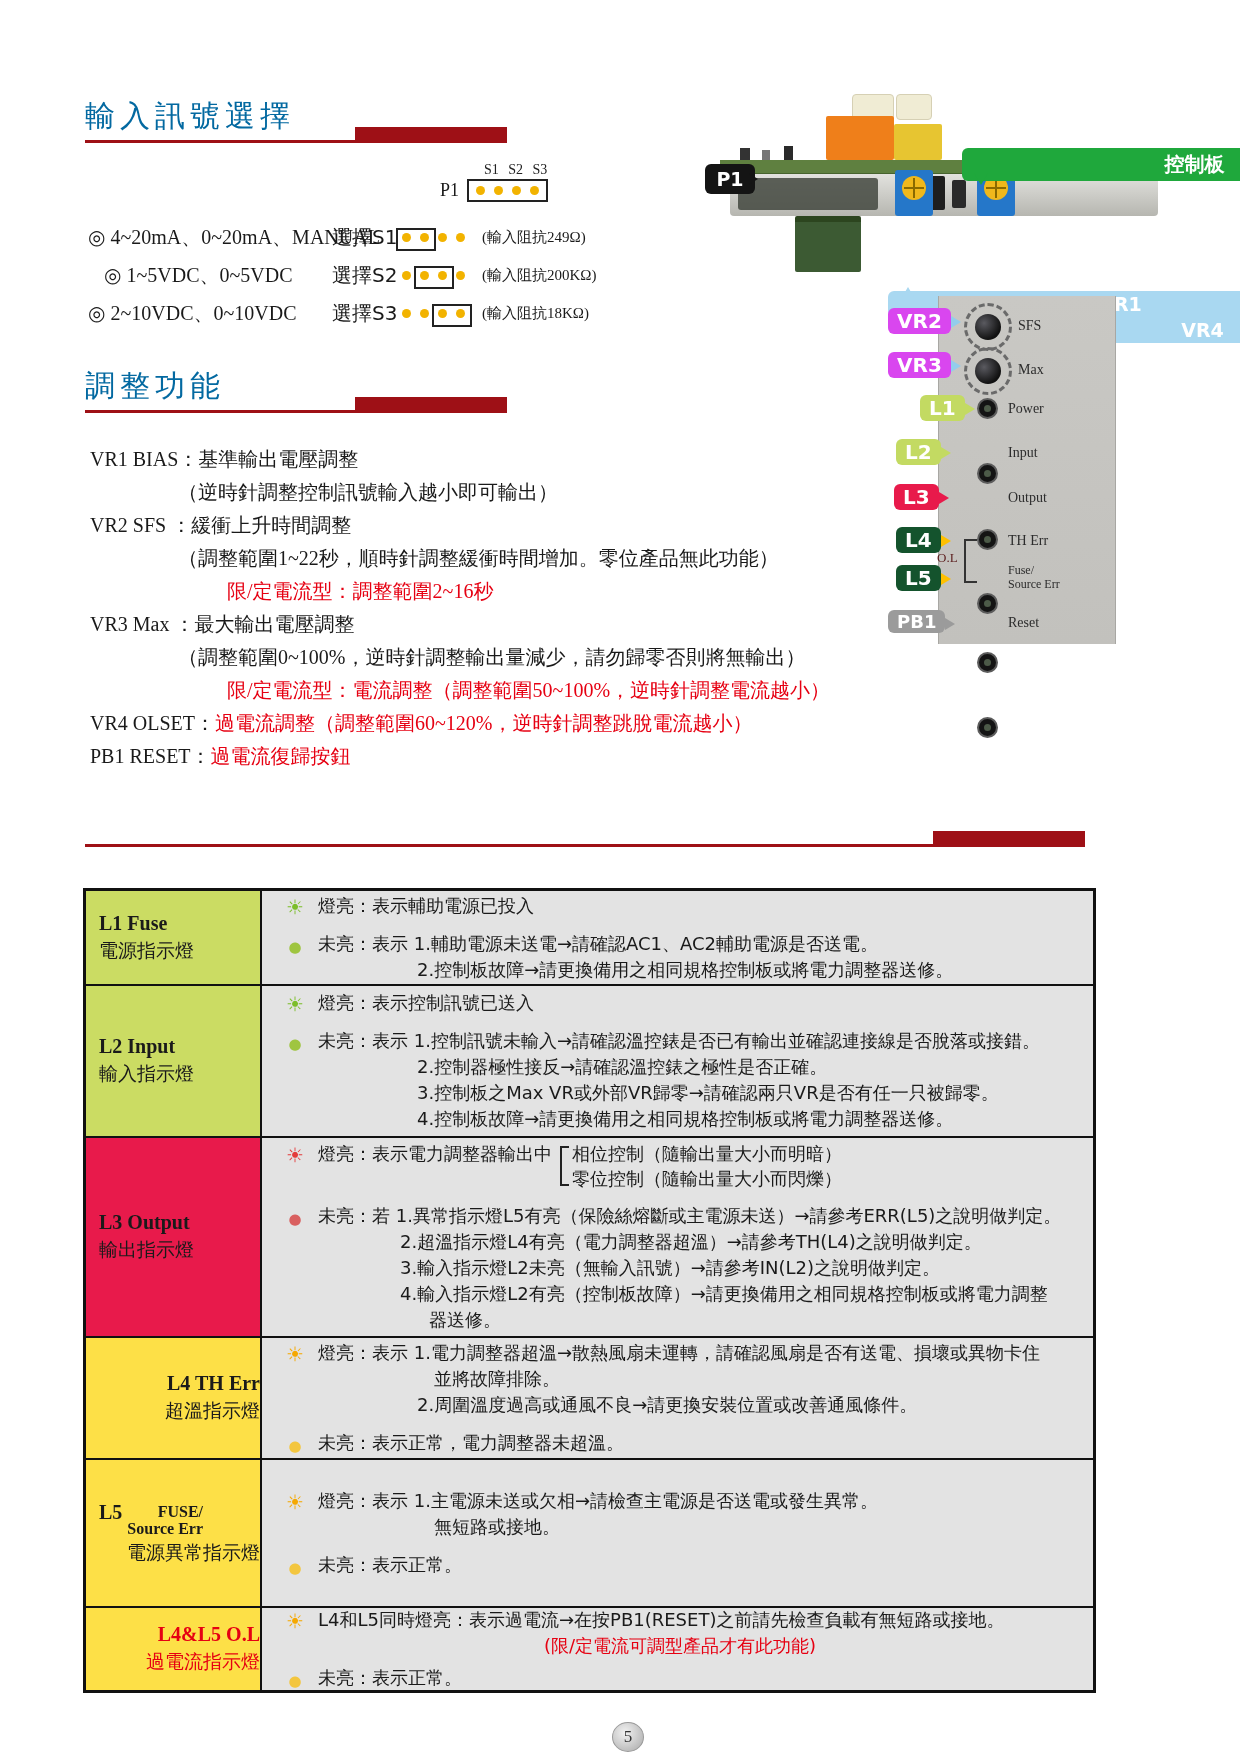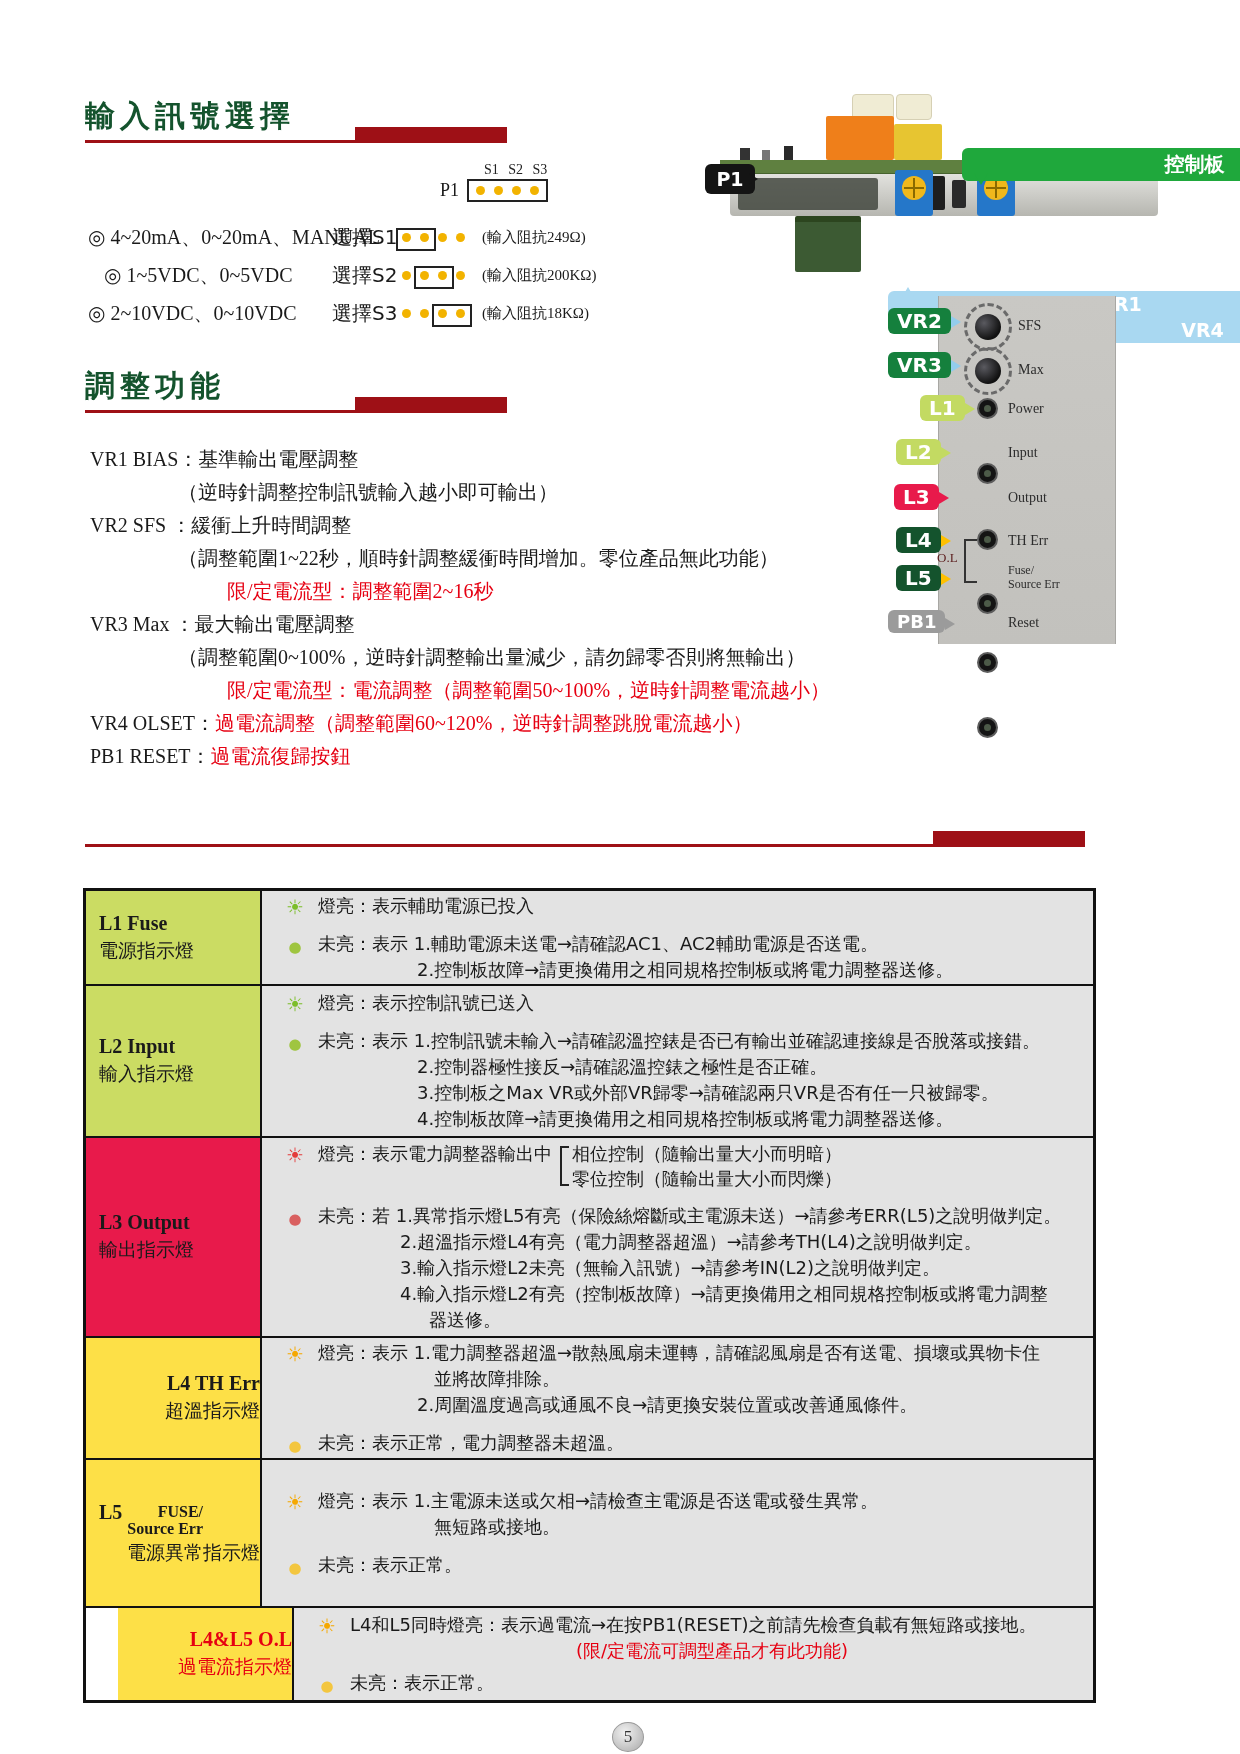--- a/index.html
+++ b/index.html
@@ -1,21 +1,21 @@
 <!DOCTYPE html>
 <html><head>
 <meta charset="utf-8">
 <style>
   html,body{margin:0;padding:0;background:#fff;}
   .page{position:relative;width:1240px;height:1754px;background:#ffffff;overflow:hidden;
         font-family:"DejaVu Sans",sans-serif;color:#1a1a1a;}
   .abs{position:absolute;}
 
   
-  .h-title{font-size:30px;font-weight:700;letter-spacing:5px;color:#14532d;}
+  .h-title{font-size:30px;font-weight:400;letter-spacing:5px;color:#0369a1;}
   .rule{height:3px;background:#9e1016;}
   .bar{height:15px;background:#9e1016;}
 
   
   .pin-top{font-family:"Liberation Serif",serif;font-size:14px;word-spacing:6px;margin-left:44px;color:#222;}
   .p1row{display:flex;align-items:center;gap:8px;margin-top:1px;}
   .p1txt{font-family:"Liberation Serif",serif;font-size:18px;}
   .pinbox{display:inline-flex;gap:9px;border:2px solid #222;padding:5px 7px;background:#fff;}
   .dot{width:9px;height:9px;border-radius:50%;background:#f2b300;display:inline-block;}
   .opt{font-family:"Liberation Serif",serif;font-size:20px;white-space:nowrap;}
@@ -43,21 +43,21 @@
   .knob-ticks{width:42px;height:42px;border-radius:50%;border:3px dashed #6a6a6a;}
   .knob-body{width:26px;height:26px;border-radius:50%;background:radial-gradient(circle at 35% 35%,#5a5a60,#111 70%);}
   .led{width:21px;height:21px;border-radius:50%;background:#141414;border:2px solid #5c5c5c;box-sizing:border-box;position:relative;}
   .led::after{content:"";position:absolute;left:5px;top:5px;width:7px;height:7px;border-radius:50%;background:#4c5a48;}
   .plabel{font-family:"Liberation Serif",serif;font-size:14px;color:#2c2c2c;white-space:nowrap;}
   .plabel.small{font-size:12px;line-height:13px;}
   .callout{position:absolute;border-radius:6px;color:#fff;font-weight:bold;font-size:20px;
      padding:1px 9px;text-align:center;}
   .callout::after{content:"";position:absolute;left:100%;top:8px;
      border:6px solid transparent;border-left:10px solid var(--c);}
-  .c-blue{--c:#93cdec;background:#15803d;}
+  .c-blue{--c:#93cdec;background:#d946ef;}
   .c-grn{--c:#c3da62;background:#c3da62;}
   .c-crim{--c:#e81a4b;background:#e81a4b;}
   .c-amb{--c:#fec000;background:#14532d;}
   .c-gray{--c:#9b9b9b;background:#9b9b9b;font-size:18px;}
   .olbracket{border-left:2px solid #333;border-top:2px solid #333;border-bottom:2px solid #333;}
   .oltxt{font-family:"Liberation Serif",serif;font-size:13px;color:#5a1c1c;}
 
   
   .s2line{font-family:"Liberation Serif","DejaVu Serif",serif;font-size:20px;white-space:nowrap;}
   .red{color:#e60012;}
@@ -371,21 +371,21 @@
         <div class="tline cont-txt">
             <span class="tx">無短路或接地。</span>
           </div>
         <div class="tline mt">
             <span class="ic off cy2">●</span>
             <span class="tx">未亮：表示正常。</span>
           </div>
       </div>
     </div>
 
-    <div class="trow" style="height:92px;margin-left:32px;">
+    <div class="trow" style="height:82px;">
       <div class="tleft bgC">
         <div class="tl-en red">L4&amp;L5 O.L</div>
         <div class="tl-zh red">過電流指示燈</div>
       </div>
       <div class="tright">
         <div class="tline">
             <span class="ic on cy">☀</span>
             <span class="tx">L4和L5同時燈亮：表示過電流→在按PB1(RESET)之前請先檢查負載有無短路或接地。</span>
           </div>
         <div class="tline cont-note red">

